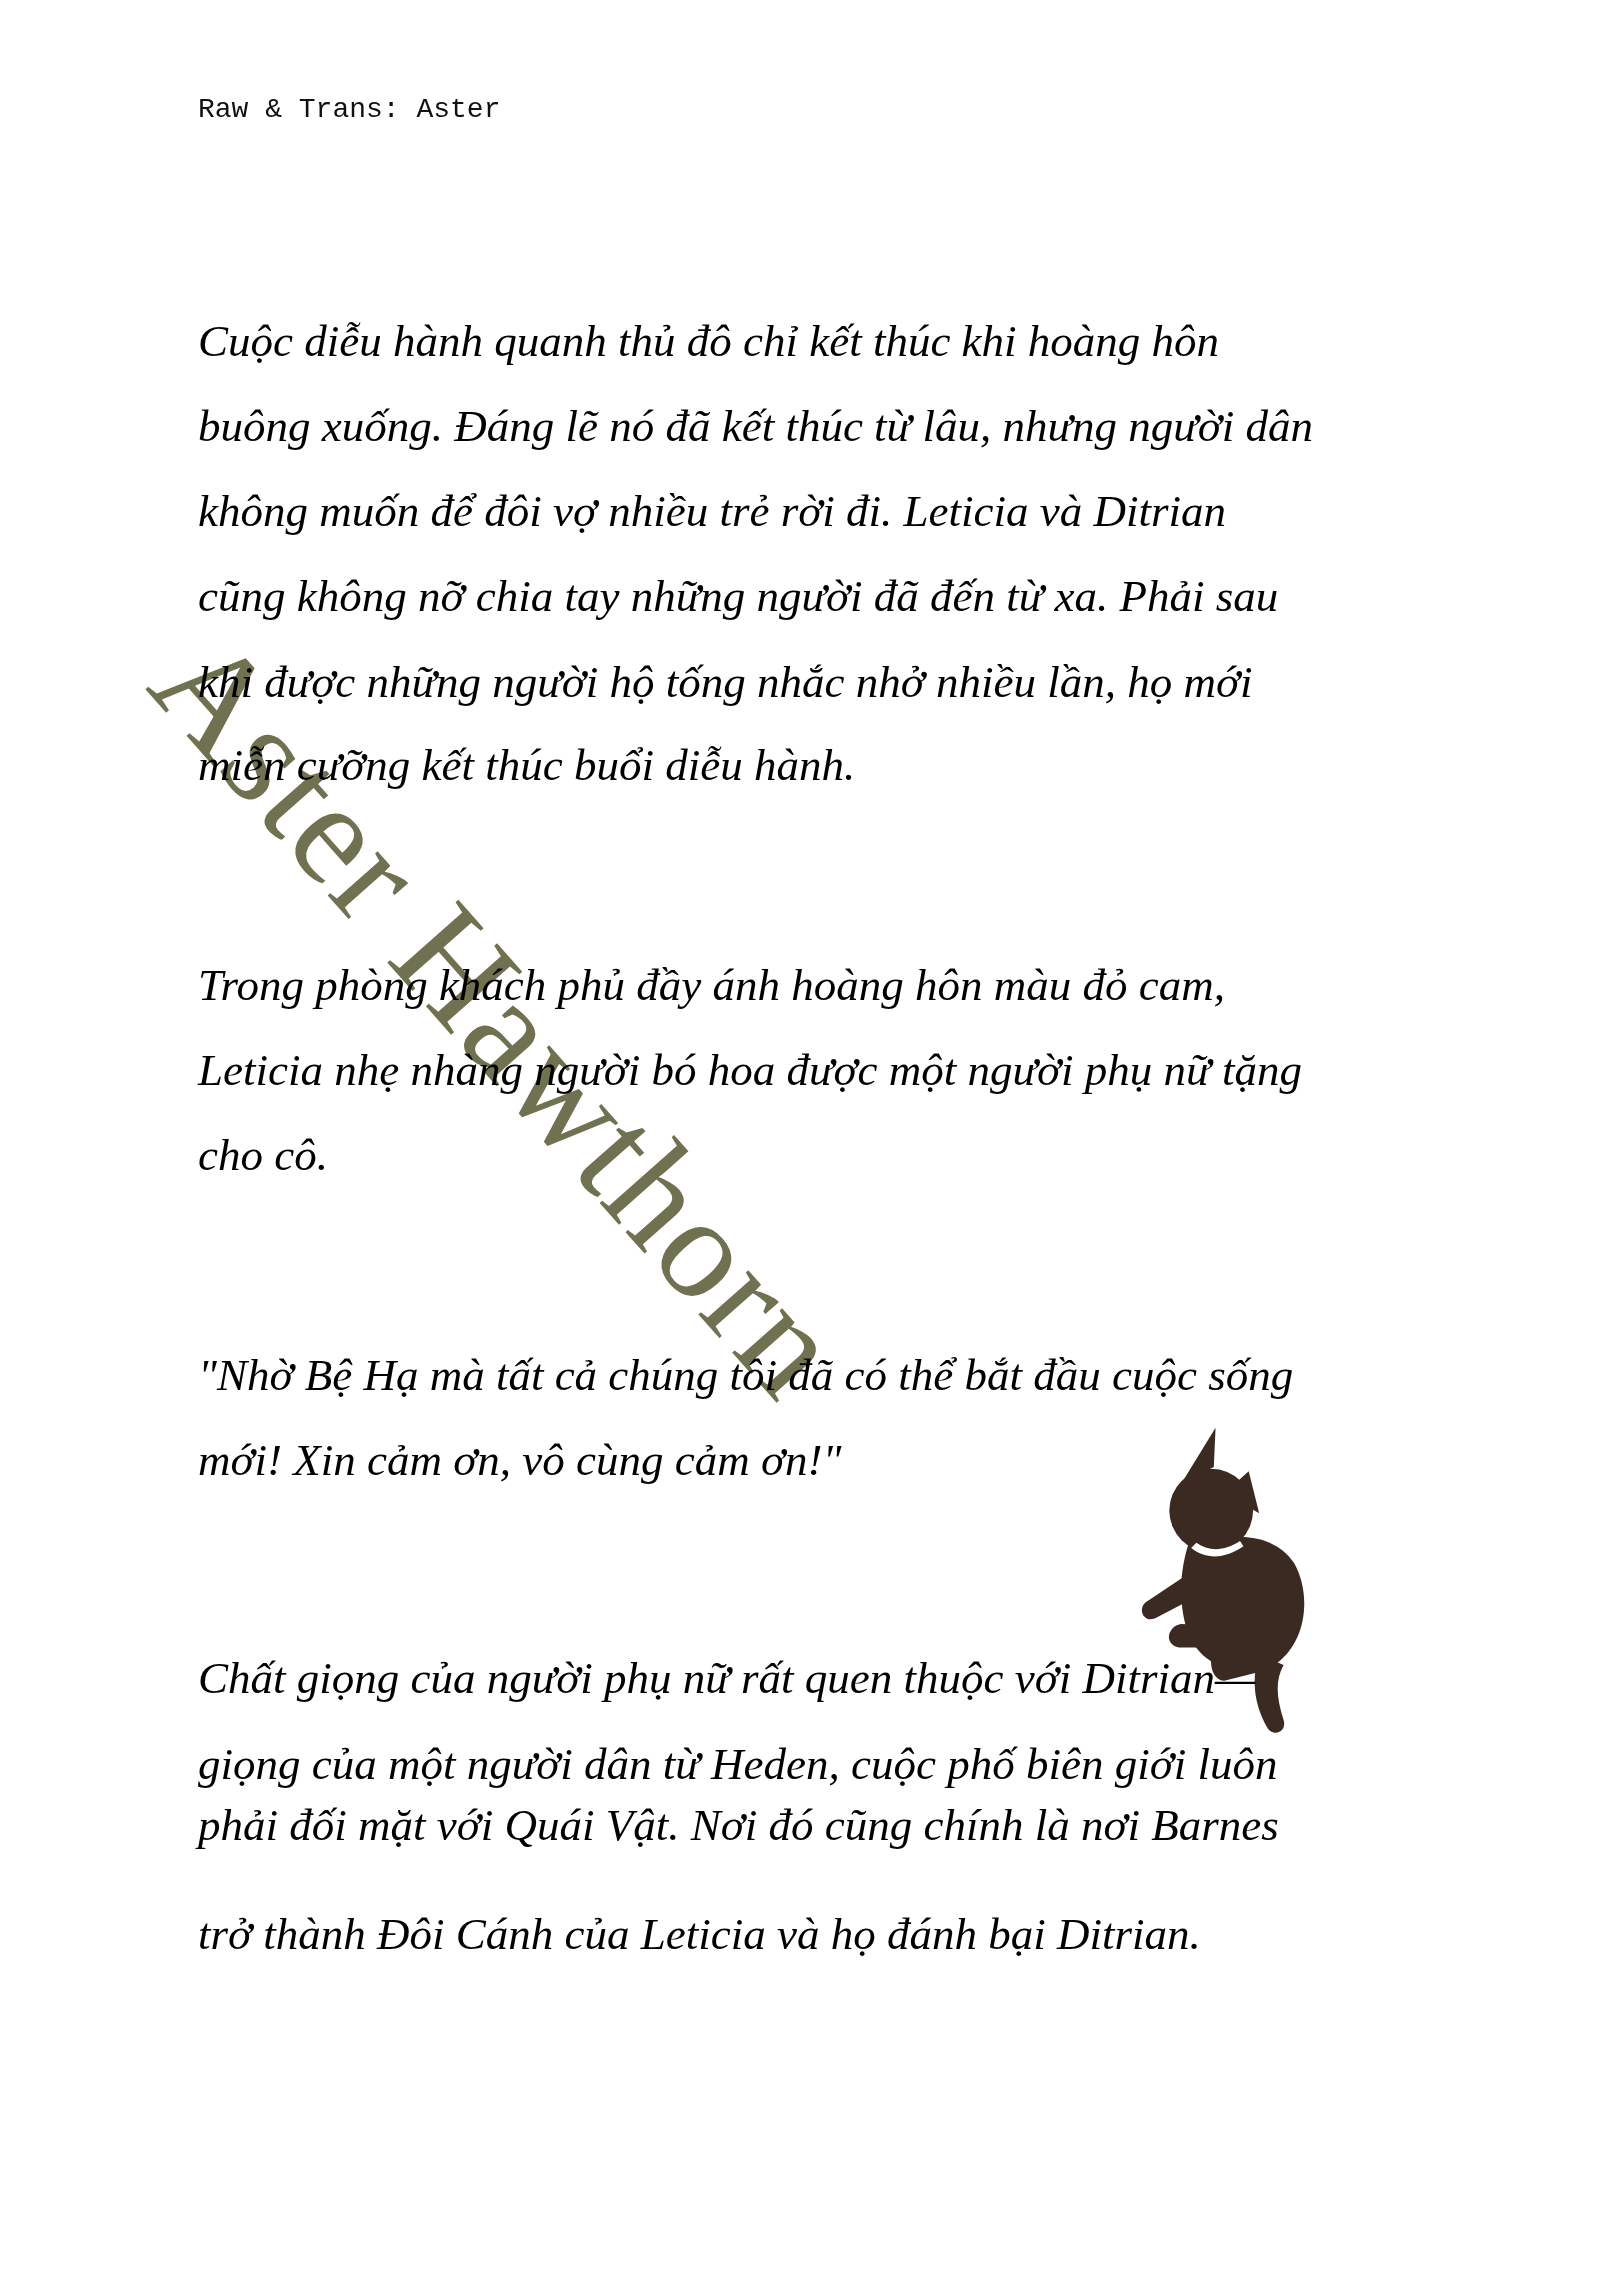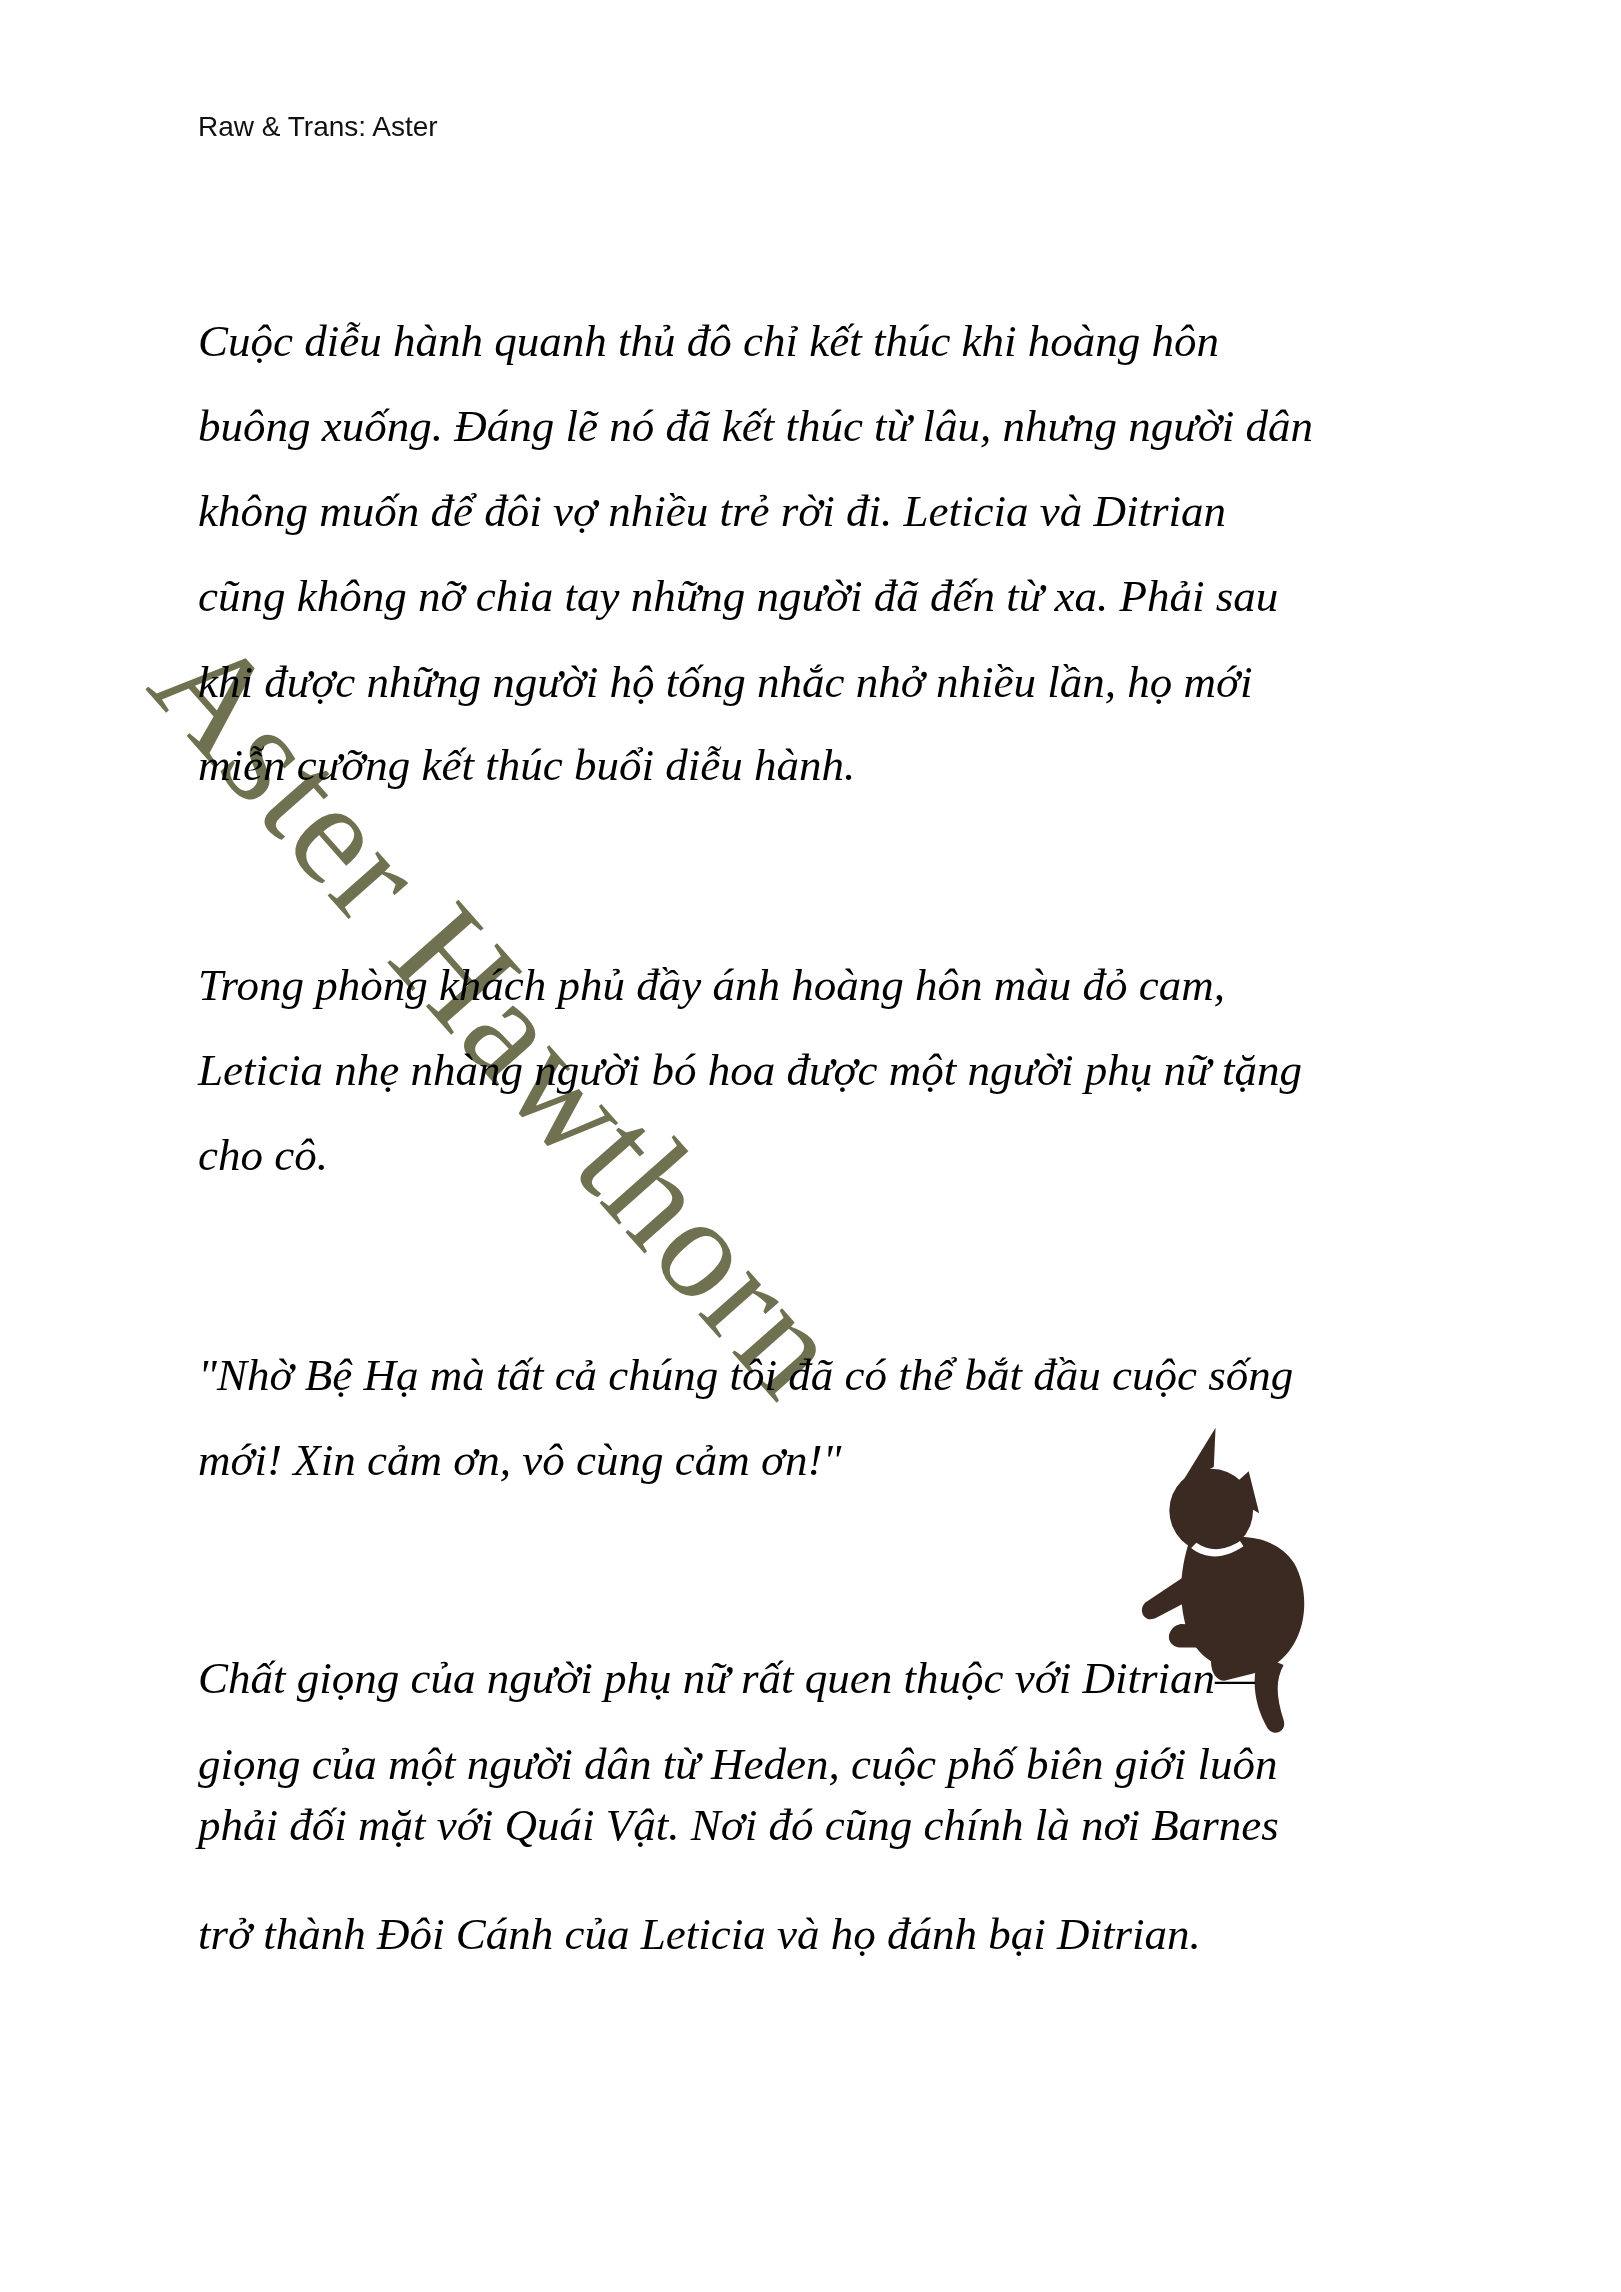--- a/index.html
+++ b/index.html
@@ -16,22 +16,22 @@
     .page {
       position: absolute;
       left: 0; top: 0;
       width: 1621px;
       height: 2293px;
       background: #ffffff;
     }
     .header-credit {
       position: absolute;
       left: 198px;
-      top: 113px;
-      font-family: Liberation Sans, sans-serif;
+      top: 96px;
+      font-family: Liberation Mono, monospace;
       font-size: 28px;
       color: #111111;
       line-height: 1;
       white-space: nowrap;
     }
     .body-text {
       position: absolute;
       left: 198px;
       top: 0;
       width: 1274px;

